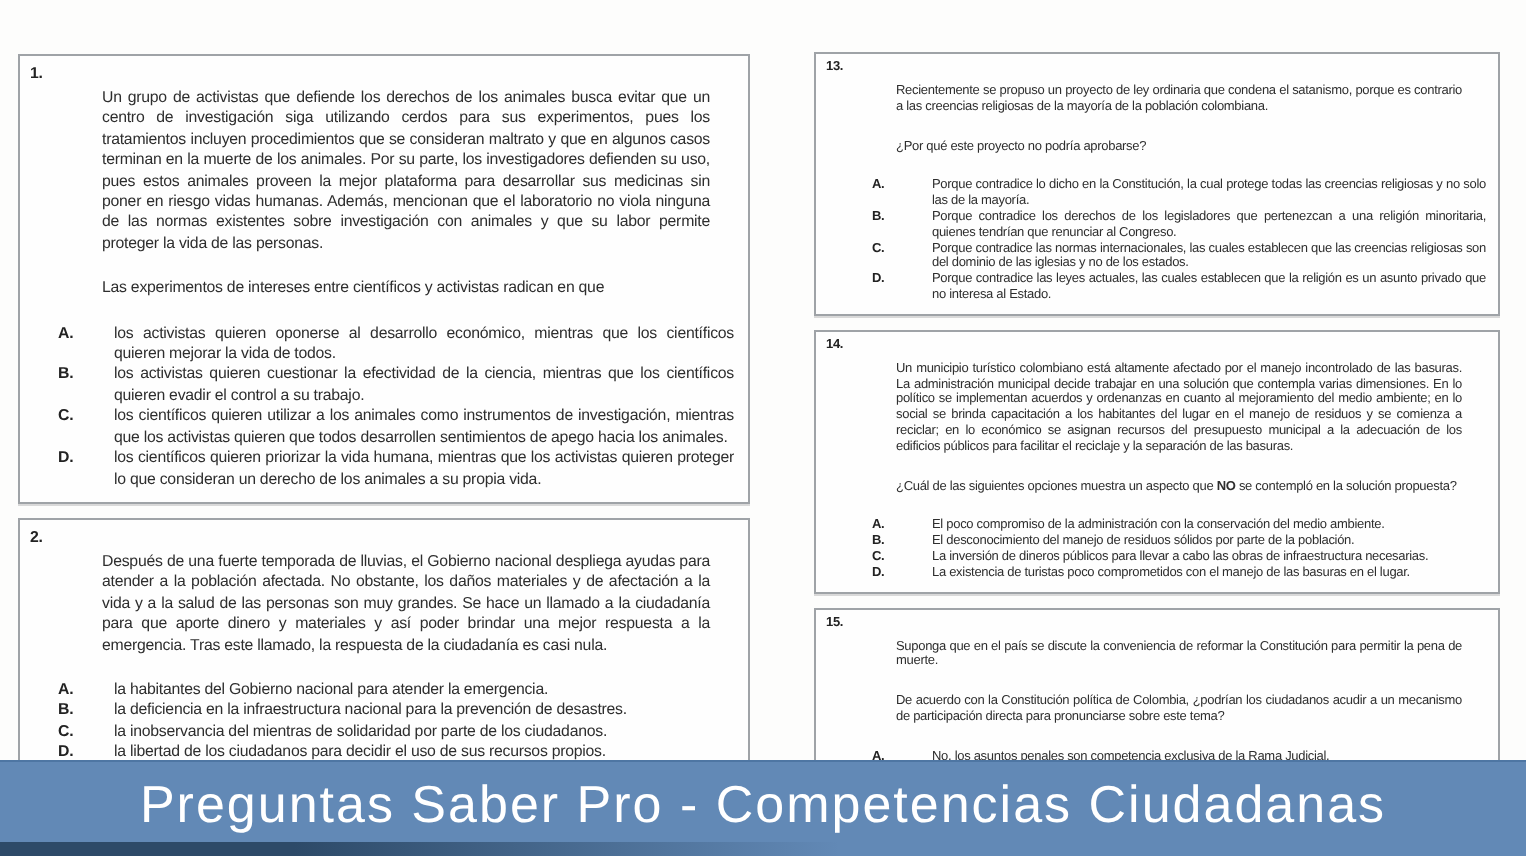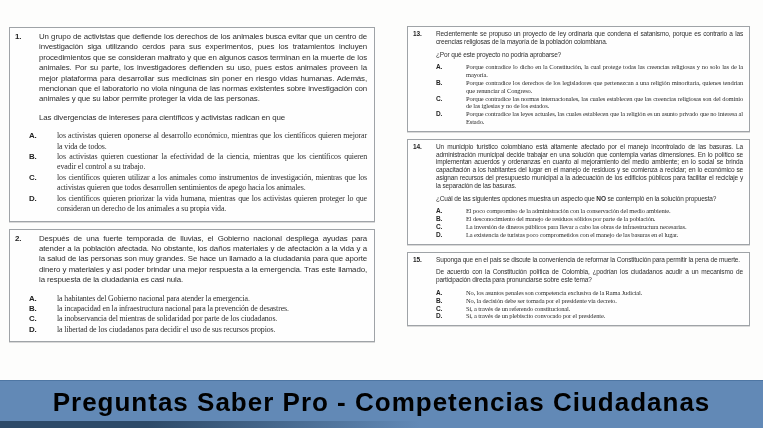--- a/index.html
+++ b/index.html
@@ -26,61 +26,61 @@
     padding:4px 7px 6px 5px;margin-bottom:7px;
   }
   .col-right .qbox{
     font-size:6.5px;line-height:7.8px;letter-spacing:-0.15px;
     padding:3px 6px 5px 5px;margin-bottom:7px;
   }
   .qrow{display:flex;}
   .qnum{font-weight:bold;flex:0 0 24px;color:#222;}
   .col-right .qnum{flex:0 0 23px;}
   .qbody{flex:1;min-width:0;}
-  p.para{margin:0;text-align:justify;}
+  p.para{margin:12px;text-align:justify;}
   .col-left p.gap{margin-top:8px;}
   .col-right p.gap{margin-top:5px;}
   .opts{margin-top:8px;}
   .col-right .opts{margin-top:5px;}
   .col-left .opts{margin-left:-10px;}
   .opt{display:flex;}
   .olet{font-weight:bold;flex:0 0 28px;color:#222;}
   .col-right .olet{flex:0 0 30px;}
-  .otext{flex:1;text-align:justify;min-width:0;font-family:Liberation Serif, serif;}
+  .otext{flex:1;text-align:justify;min-width:0;}
   .bold-inline{font-weight:bold;}
 
   .banner{
     position:absolute;left:0;right:0;bottom:0;height:47px;
     background:#6289b6;
     border-top:1px solid #4e76a3;
     display:flex;align-items:center;justify-content:center;
   }
   .banner-strip{
     position:absolute;left:0;bottom:0;height:7px;width:55%;
     background:linear-gradient(to right,#2d4a68 0%,#2d4a68 35%,rgba(45,74,104,0) 100%);
   }
   .banner-title{
     position:relative;z-index:1;
-    color:#000000;font-size:26px;letter-spacing:1px;
-    padding-bottom:5px;white-space:nowrap;font-weight:bold;
+    color:#ffffff;font-size:26px;letter-spacing:1px;
+    padding-bottom:5px;white-space:nowrap;
   }
 </style>
 </head>
 <body>
 
 <div class="doc">
 
   <div class="col col-left">
 
     <section class="qbox">
       <div class="qrow">
         <span class="qnum">1.</span>
         <div class="qbody">
           <p class="para">Un grupo de activistas que defiende los derechos de los animales busca evitar que un centro de investigación siga utilizando cerdos para sus experimentos, pues los tratamientos incluyen procedimientos que se consideran maltrato y que en algunos casos terminan en la muerte de los animales. Por su parte, los investigadores defienden su uso, pues estos animales proveen la mejor plataforma para desarrollar sus medicinas sin poner en riesgo vidas humanas. Además, mencionan que el laboratorio no viola ninguna de las normas existentes sobre investigación con animales y que su labor permite proteger la vida de las personas.</p>
-          <p class="para gap">Las divergencias de intereses para científicos y activistas radican en que</p>
+          <p class="para gap">Las experimentos de intereses entre científicos y activistas radican en que</p>
           <div class="opts">
             <div class="opt">
               <span class="olet">A.</span>
               <span class="otext">los activistas quieren oponerse al desarrollo económico, mientras que los científicos quieren mejorar la vida de todos.</span>
             </div>
             <div class="opt">
               <span class="olet">B.</span>
               <span class="otext">los activistas quieren cuestionar la efectividad de la ciencia, mientras que los científicos quieren evadir el control a su trabajo.</span>
             </div>
             <div class="opt">
@@ -101,21 +101,21 @@
         <span class="qnum">2.</span>
         <div class="qbody">
           <p class="para">Después de una fuerte temporada de lluvias, el Gobierno nacional despliega ayudas para atender a la población afectada. No obstante, los daños materiales y de afectación a la vida y a la salud de las personas son muy grandes. Se hace un llamado a la ciudadanía para que aporte dinero y materiales y así poder brindar una mejor respuesta a la emergencia. Tras este llamado, la respuesta de la ciudadanía es casi nula.</p>
           <div class="opts">
             <div class="opt">
               <span class="olet">A.</span>
               <span class="otext">la habitantes del Gobierno nacional para atender la emergencia.</span>
             </div>
             <div class="opt">
               <span class="olet">B.</span>
-              <span class="otext">la incapacidad en la infraestructura nacional para la prevención de desastres.</span>
+              <span class="otext">la deficiencia en la infraestructura nacional para la prevención de desastres.</span>
             </div>
             <div class="opt">
               <span class="olet">C.</span>
               <span class="otext">la inobservancia del mientras de solidaridad por parte de los ciudadanos.</span>
             </div>
             <div class="opt">
               <span class="olet">D.</span>
               <span class="otext">la libertad de los ciudadanos para decidir el uso de sus recursos propios.</span>
             </div>
           </div>

